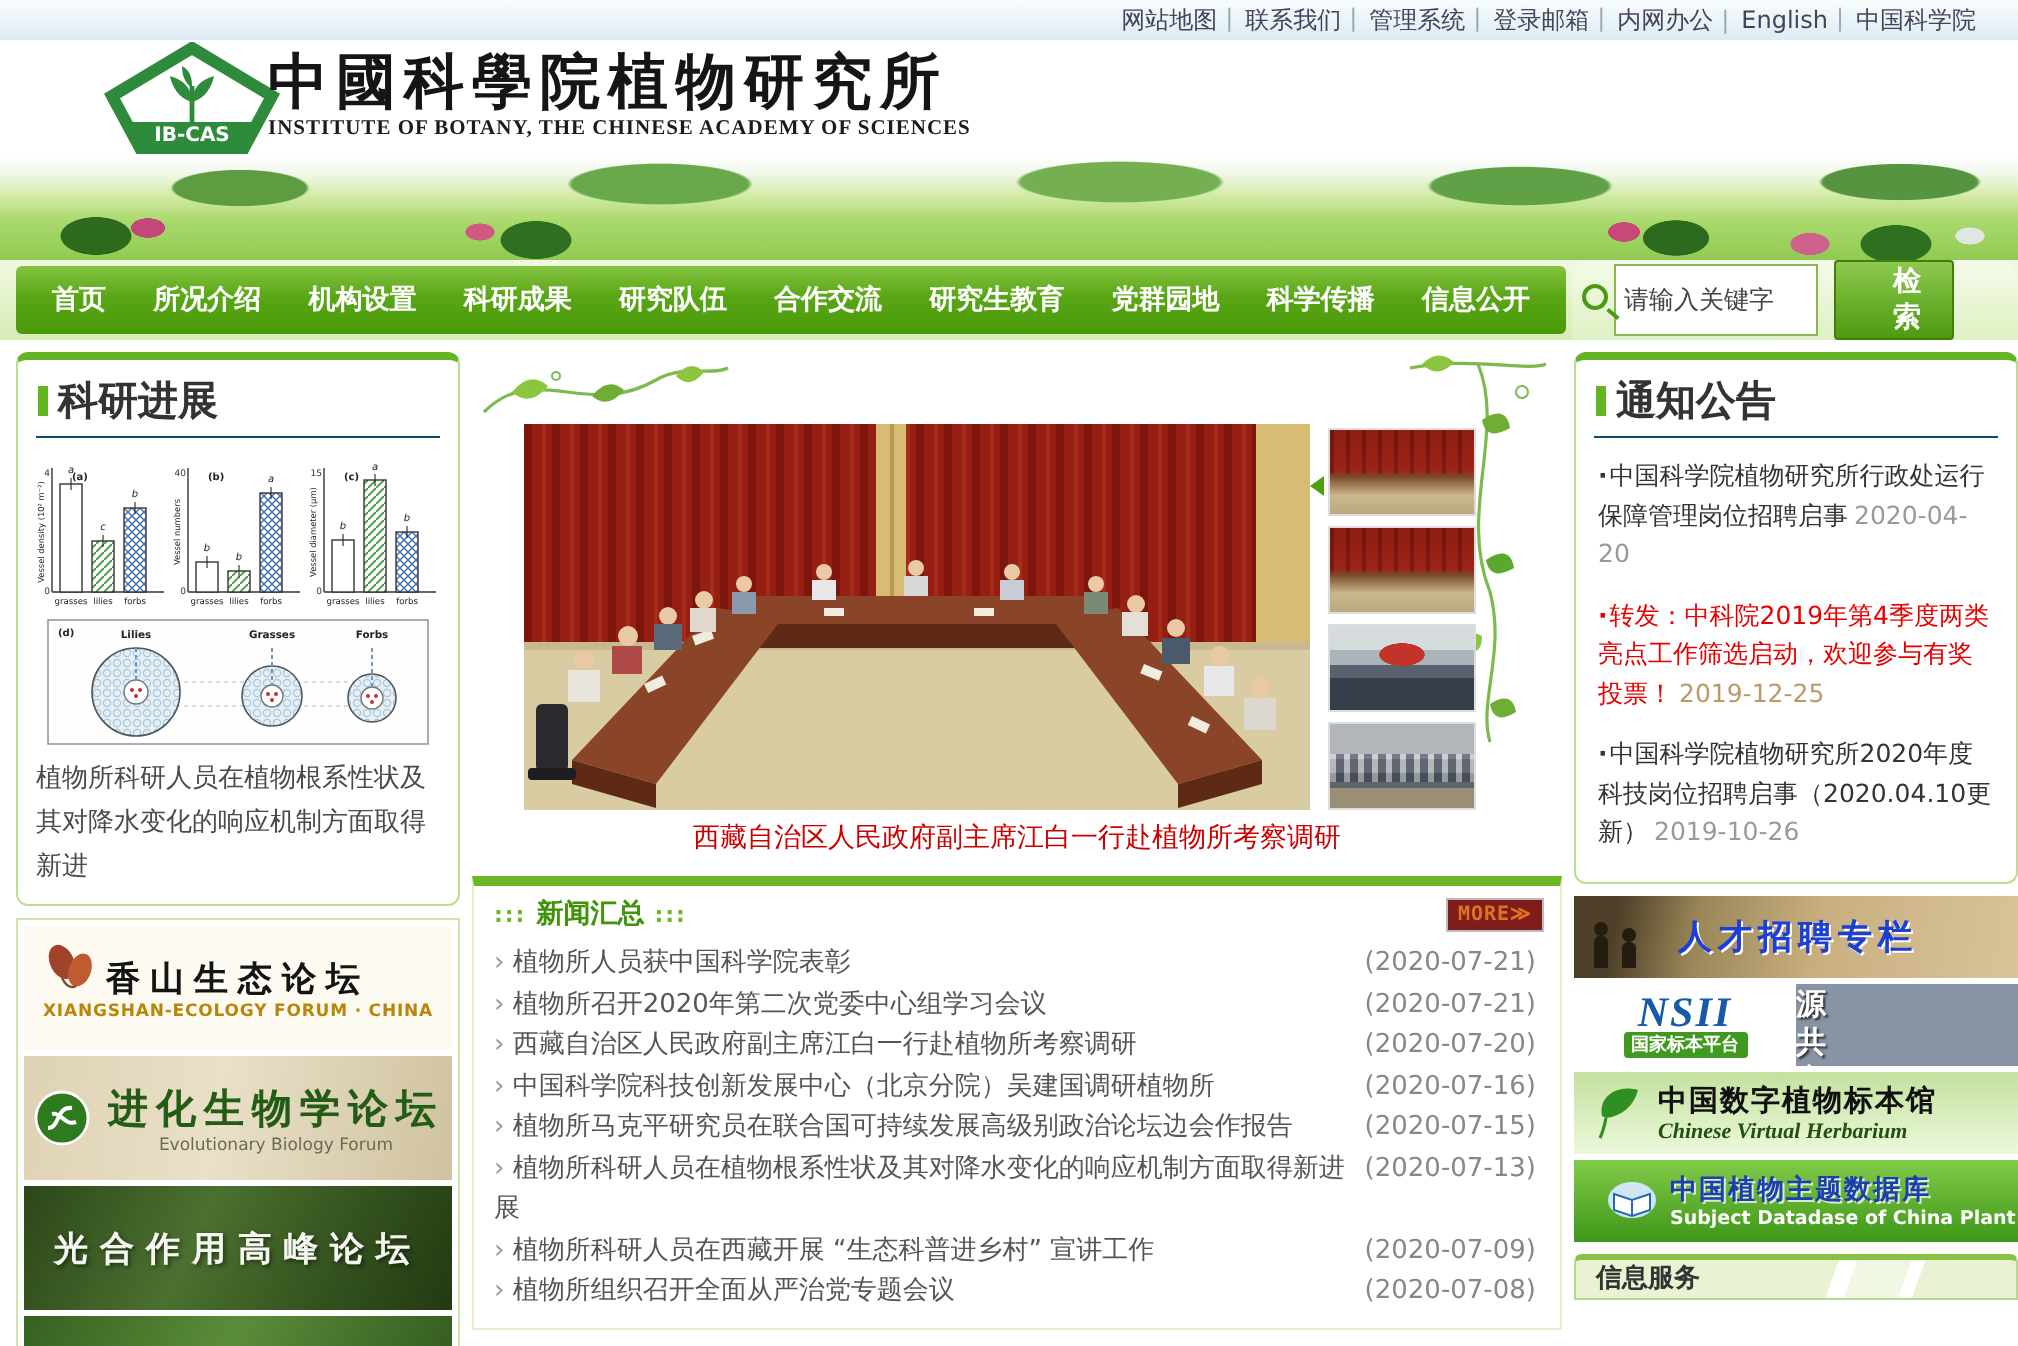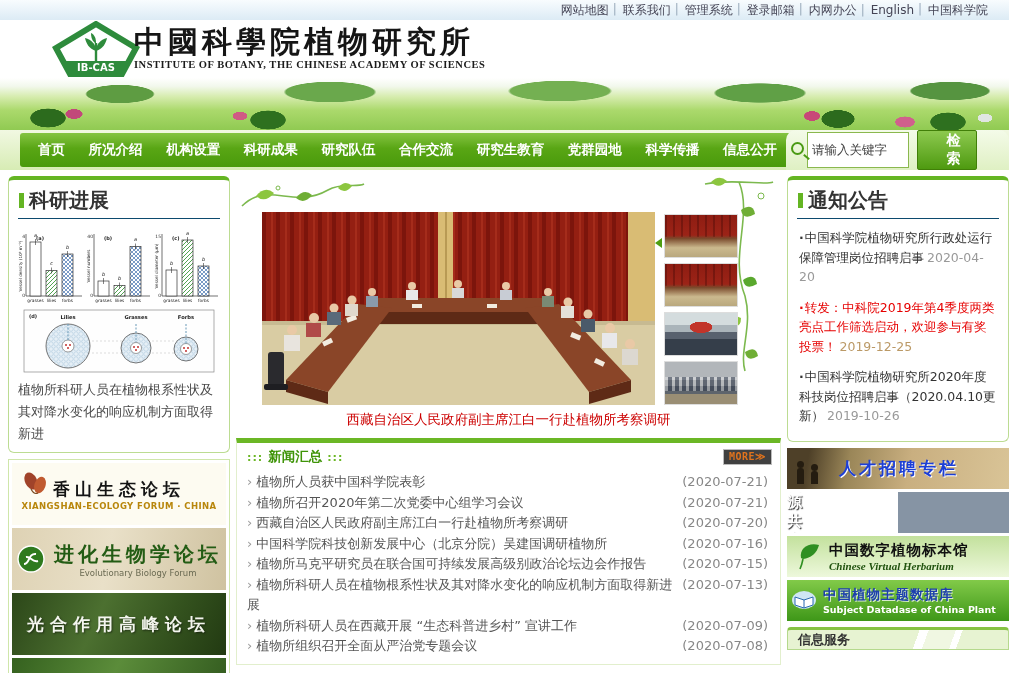--- a/index.html
+++ b/index.html
@@ -36,21 +36,21 @@
     radial-gradient(ellipse 60px 16px at 120px 16px, #5e9c42 55%, transparent 58%),
     radial-gradient(ellipse 80px 18px at 330px 14px, #6aa84c 55%, transparent 58%),
     radial-gradient(ellipse 90px 18px at 560px 13px, #74b052 55%, transparent 58%),
     radial-gradient(ellipse 80px 17px at 760px 15px, #60a046 55%, transparent 58%),
     radial-gradient(ellipse 70px 16px at 950px 13px, #569440 55%, transparent 58%),
     linear-gradient(to bottom,#ffffff 0%,#f2f8ec 16%,#d6ecae 36%,#abd96c 62%,#90ca52 100%);
   }
 
   
   .navstrip { height:40px; background:linear-gradient(#f1f8e2,#d7ecb4); position:relative; }
-  .navbar { position:absolute; left:20px; top:3px; width:775px; height:34px; border-radius:3px;
+  .navbar { position:absolute; left:8px; top:3px; width:775px; height:34px; border-radius:3px;
     background:linear-gradient(#85c442,#59a615 45%,#499a0b);
     display:flex; align-items:center; justify-content:space-between; padding:0 18px; }
   .nav-item { color:#fff; font-weight:bold; font-size:13.5px; cursor:pointer; white-space:nowrap; }
   .searchzone { position:absolute; left:786px; top:0; width:223px; height:40px;
     background:linear-gradient(#f4fbe9,#dff0c3); border-radius:10px 10px 0 0;
     display:flex; align-items:center; padding:0 5px; }
   .mag { width:13px; height:13px; border:2px solid #4a9a14; border-radius:50%; position:relative; margin:0 3px 4px 0; flex:none; }
   .mag::after { content:""; position:absolute; width:7px; height:2px; background:#4a9a14;
     transform:rotate(40deg); left:10px; top:12px; }
   .searchbox { width:102px; height:21px; border:1px solid #8ab84e; font-size:12.5px; padding:17px 4px; color:#333; }
@@ -120,21 +120,21 @@
     background-size:100% 34%,100% 100%; background-position:0 54%,0 0; }
   .prev-arrow { position:absolute; left:419px; top:62px; width:0; height:0; cursor:pointer;
     border-top:5px solid transparent; border-bottom:5px solid transparent; border-right:7px solid #4f9e12; }
   .photo-caption { text-align:center; color:#cc0000; font-size:13.5px; height:24px; line-height:22px; cursor:pointer; }
 
   .news-box { margin-top:6px; border:1px solid #e2efcd; border-top:5px solid #6bb725; background:#fff; }
   .news-header { display:flex; align-items:center; padding:5px 8px 3px 10px; }
   .deco { color:#6bb725; font-size:11px; font-weight:bold; letter-spacing:1px; }
   .news-title { color:#3f9408; font-weight:bold; font-size:13.5px; margin:0 5px; }
   .more-btn { margin-left:auto; font-size:10px; font-weight:bold; color:#e0731d; letter-spacing:0.5px;
-    border:1px solid #bbb; background:#404040; padding:1px 5px 2px; cursor:pointer;
+    border:1px solid #bbb; background:#7f1d1d; padding:1px 5px 2px; cursor:pointer;
     font-family:"DejaVu Sans Mono",monospace; }
   .news-list { padding:3px 8px 7px 10px; }
   .news-row { display:flex; font-size:13px; color:#555; line-height:20.5px; cursor:pointer; }
   .news-row .t::before { content:"› "; color:#9a9a9a; }
   .news-row .d { margin-left:auto; color:#878787; padding-right:4px; white-space:nowrap; }
 
   
   .notice-list { padding:9px 11px 4px; }
   .notice { font-size:12.5px; color:#333; line-height:19.5px; margin-bottom:11px; cursor:pointer; }
   .notice .txt::before { content:"·"; font-weight:bold; margin-right:1px; }
@@ -160,21 +160,21 @@
   .nsii-platform { background:#3f9a1f; color:#fff; font-size:9px; font-weight:bold; padding:0 4px;
     border-radius:2px; }
   .nsii-right { width:50%; display:flex; align-items:flex-end; }
   .nsii-share { color:#fff; font-weight:bold; font-size:15px; letter-spacing:2px;
     text-shadow:1px 1px 1px #333; }
   .nsii-url { color:#e8f0ff; font-size:10.5px; font-weight:bold; }
   .rb-cvh { background:linear-gradient(#c3e19d,#edf8db); padding-left:10px; gap:8px; }
   .cvh-txt { display:flex; flex-direction:column; }
   .cvh-cn { font-weight:bold; font-size:14.5px; color:#111; letter-spacing:1px; }
   .cvh-en { font-family:"Liberation Serif",serif; font-style:italic; font-weight:bold; font-size:11px; color:#20520e; }
-  .rb-sdcp { background:linear-gradient(#82ca49,#3e9718); padding-left:4px; gap:6px; }
+  .rb-sdcp { background:linear-gradient(#82ca49,#3e9718); padding-left:16px; gap:6px; }
   .sdcp-txt { display:flex; flex-direction:column; }
   .sdcp-cn { font-weight:bold; font-size:13.5px; color:#1d3fae; text-shadow:1px 1px 0 rgba(255,255,255,.75);
     letter-spacing:1px; }
   .sdcp-en { color:#fff; font-weight:bold; font-size:9.5px; }
   .rb-ppbc { background:#fff; border:1px solid #eee; padding-left:8px; gap:6px; }
   .ppbc-txt { display:flex; flex-direction:column; }
   .ppbc-cn { font-family:"DejaVu Serif",serif; font-weight:bold; font-size:17px; color:#1a1a1a; letter-spacing:2px; }
   .ppbc-url { color:#9aa8c0; font-size:11px; }
 </style>
 </head>
@@ -543,20 +543,24 @@
       </div>
     </div>
 
     <div class="rbanners">
       <div class="rbanner rb-talent">
         <span class="sil s1"></span>
         <span class="sil s2"></span>
         <span class="cn">人才招聘专栏</span>
       </div>
       <div class="rbanner rb-nsii">
+        <span class="nsii-left">
+          <span class="nsii-logo">NSII</span>
+          <span class="nsii-platform">国家标本平台</span>
+        </span>
         <span class="nsii-right">
           <span class="nsii-share">资源共享</span>
           <span class="nsii-url">www.nsii.org.cn</span>
         </span>
       </div>
       <div class="rbanner rb-cvh">
         <svg width="24" height="28" viewBox="0 0 24 28">
           <path d="M4 16 C2 6 12 0 22 3 C20 11 14 16 6 17 Z" fill="#2f8f22"></path>
           <path d="M6 17 C5 22 4 25 3 27" stroke="#2f8f22" stroke-width="1.6" fill="none"></path>
         </svg>

